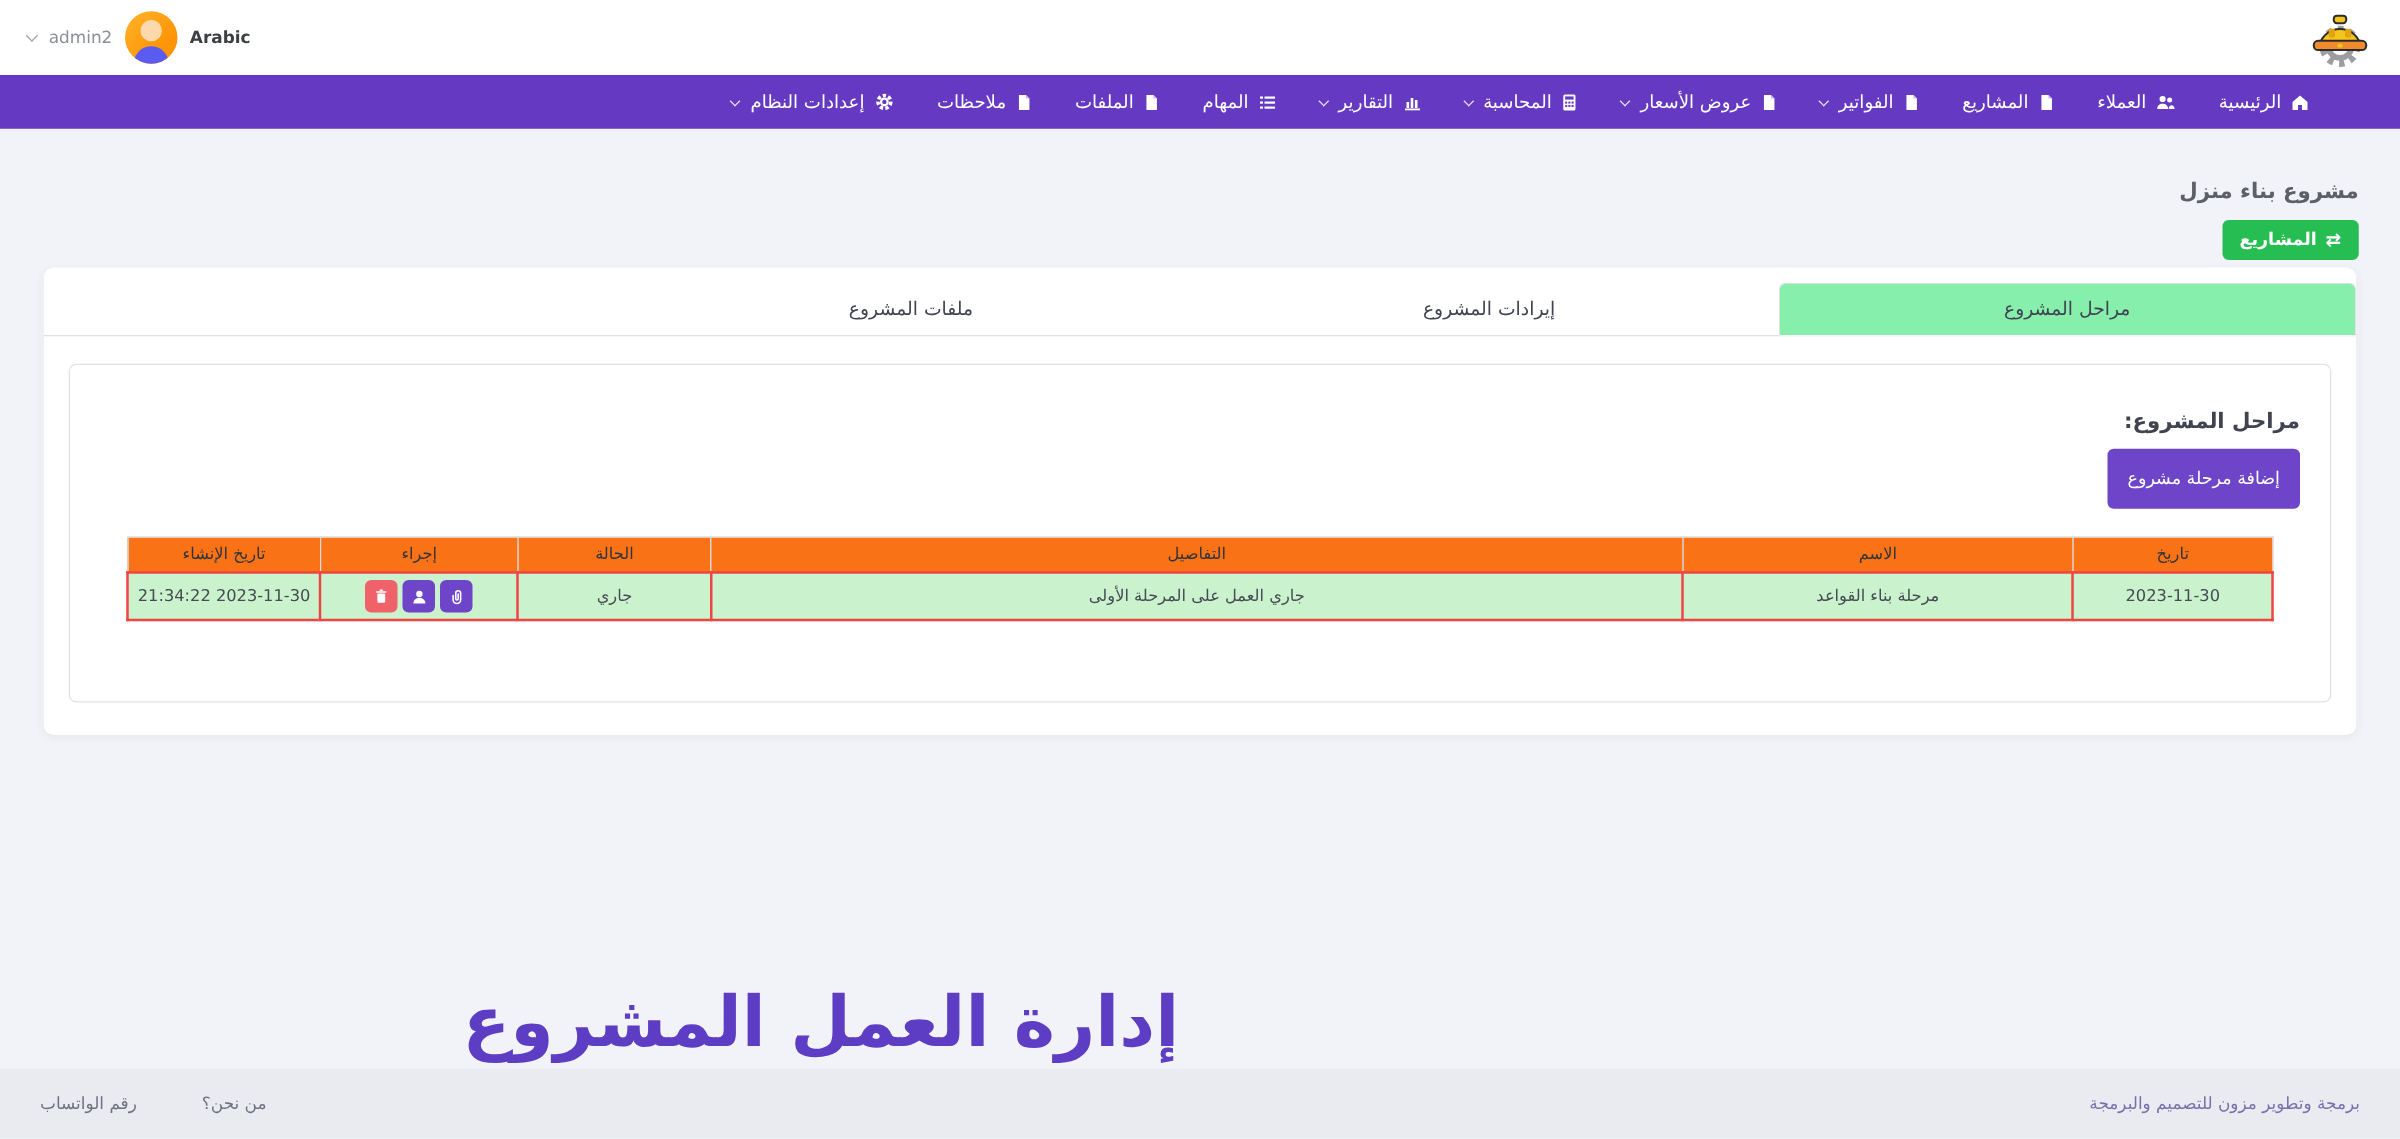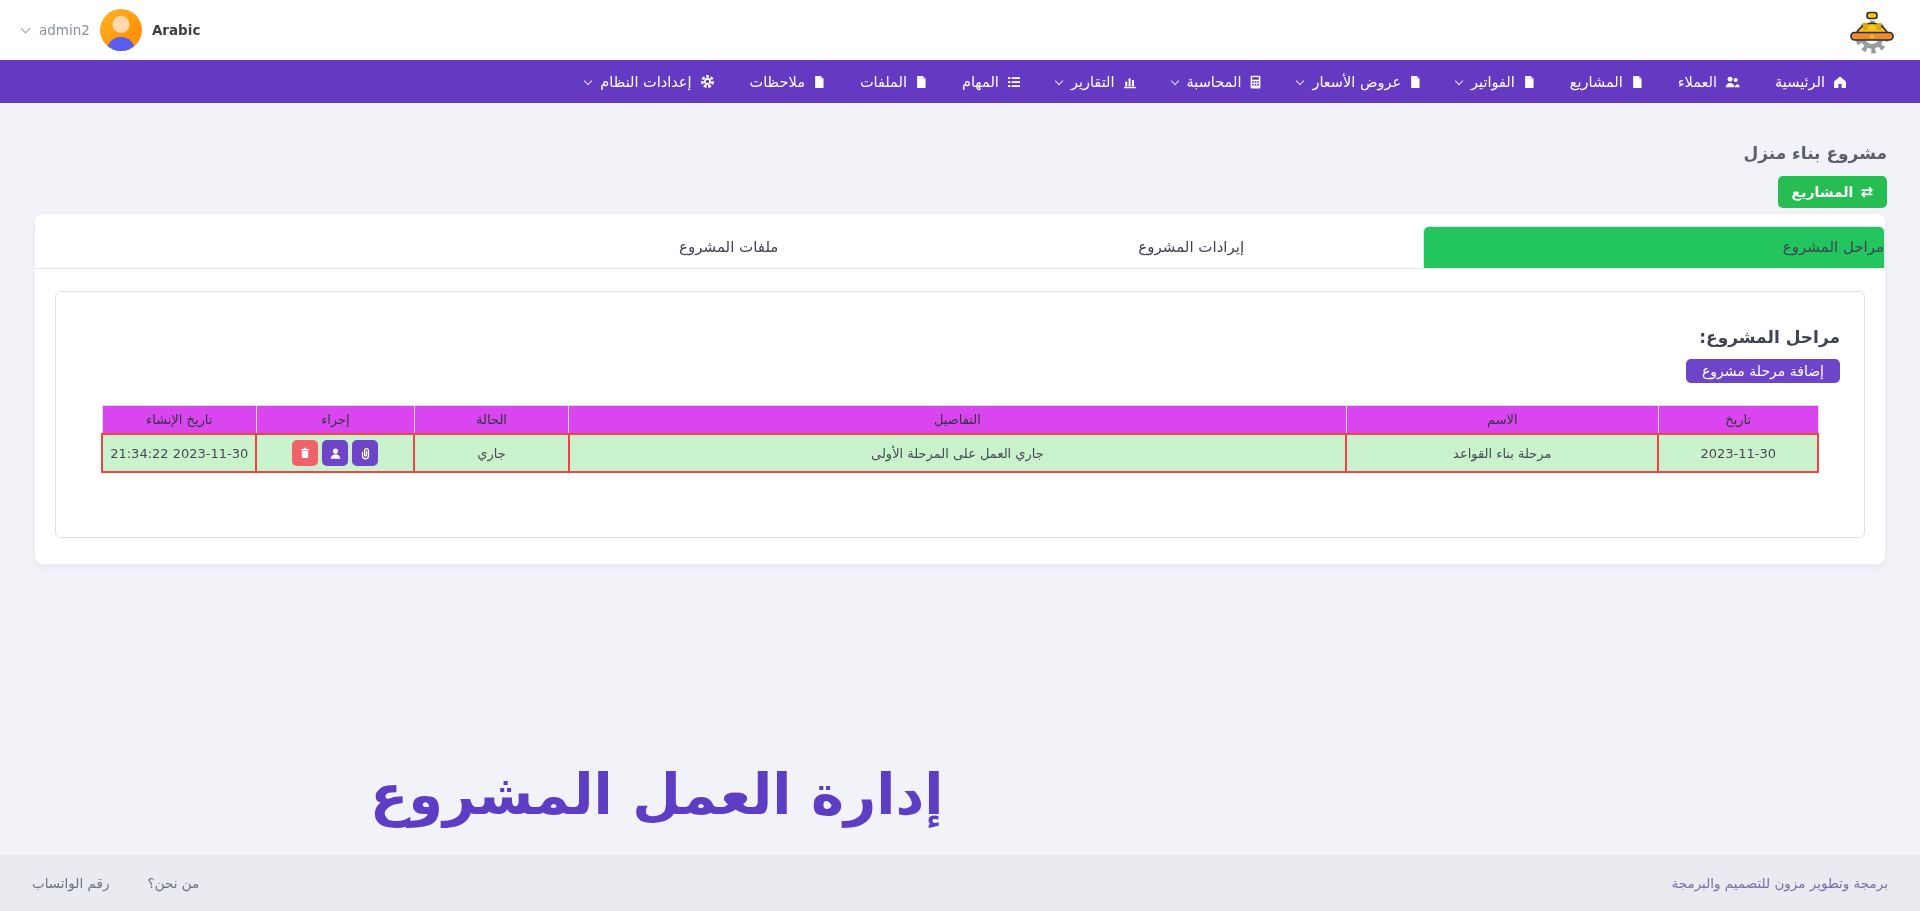--- a/index.html
+++ b/index.html
@@ -55,54 +55,54 @@
   
   .card {
     direction:rtl; background:#ffffff; border-radius:8px;
     margin:6px 35px 0 35px; box-shadow:0 2px 8px rgba(60,60,100,.06);
     padding-top:12px;
   }
   .tabs { display:flex; border-bottom:1px solid #dee2e6; }
   .tab { width:25%; text-align:center; padding:11px 0 12px;
          font-size:15px; color:#3f4450; cursor:pointer;
          border:1px solid transparent; margin-bottom:-1px; }
-  .tab.active { background:#22c55e; border-color:#dee2e6 #dee2e6 #ffffff #dee2e6;
-                border-radius:6px 6px 0 0;text-align:right; }
+  .tab.active { background:#86efac; border-color:#dee2e6 #dee2e6 #ffffff #dee2e6;
+                border-radius:6px 6px 0 0; }
   .panel { border:1px solid #dee2e6; border-radius:6px; margin:22px 20px 26px 20px;
            padding:16px 0 64px 0; }
   .panel-heading { font-size:17px; font-weight:bold; color:#3f4450; margin:19px 24px 0 0; }
   .add-stage-btn {
     display:inline-block; margin:12px 24px 0 0;
     background:#6e44c9; color:#ffffff; border:none; border-radius:5px;
-    padding:4px 16px; font-size:14px; cursor:pointer; font-family:inherit;
+    padding:16px 16px; font-size:14px; cursor:pointer; font-family:inherit;
   }
 
   
   .stage-table { width:calc(100% - 90px); margin:22px 45px 0 45px;
                  border-collapse:collapse; font-size:13px; }
-  .stage-table th { border:1px solid #d8dce1; background:#d946ef; color:#30343c;
+  .stage-table th { border:1px solid #d8dce1; background:#f97316; color:#30343c;
                     font-weight:normal; padding:6px 4px; text-align:center; }
   .stage-table td { border:2px solid #ef4444; background:#c9f2cd; color:#464a52;
                     padding:5px 4px; text-align:center; }
   .actions { display:flex; justify-content:center; gap:4px; }
   .act-btn { width:26px; height:26px; border:none; border-radius:5px; cursor:pointer;
              display:inline-flex; align-items:center; justify-content:center; padding:0; }
   .act-red { background:#f0626a; }
   .act-purple { background:#6e44c9; }
 
   
   .banner-wrap { margin-top:198px; direction:ltr; padding-left:370px; }
   .banner-text { font-size:56px; font-weight:bold; color:#5c3dc4;
                  direction:rtl; display:inline-block; letter-spacing:-1px; }
 
   
   .footer { margin-top:auto; height:56px; background:#e9ebf1; direction:ltr;
             display:flex; align-items:center; justify-content:space-between;
             padding:0 32px; font-size:13.5px; }
-  .footer-links { display:flex; gap:38px; }
+  .footer-links { display:flex; gap:52px; }
   .footer-link { color:#6e7280; cursor:pointer; text-decoration:none; }
   .footer-credit { color:#7a6fae; }
 </style>
 </head>
 <body>
 
 <div class="topbar">
   <div class="user-group">
     <span class="chev-down"></span>
     <span class="username">admin2</span>

